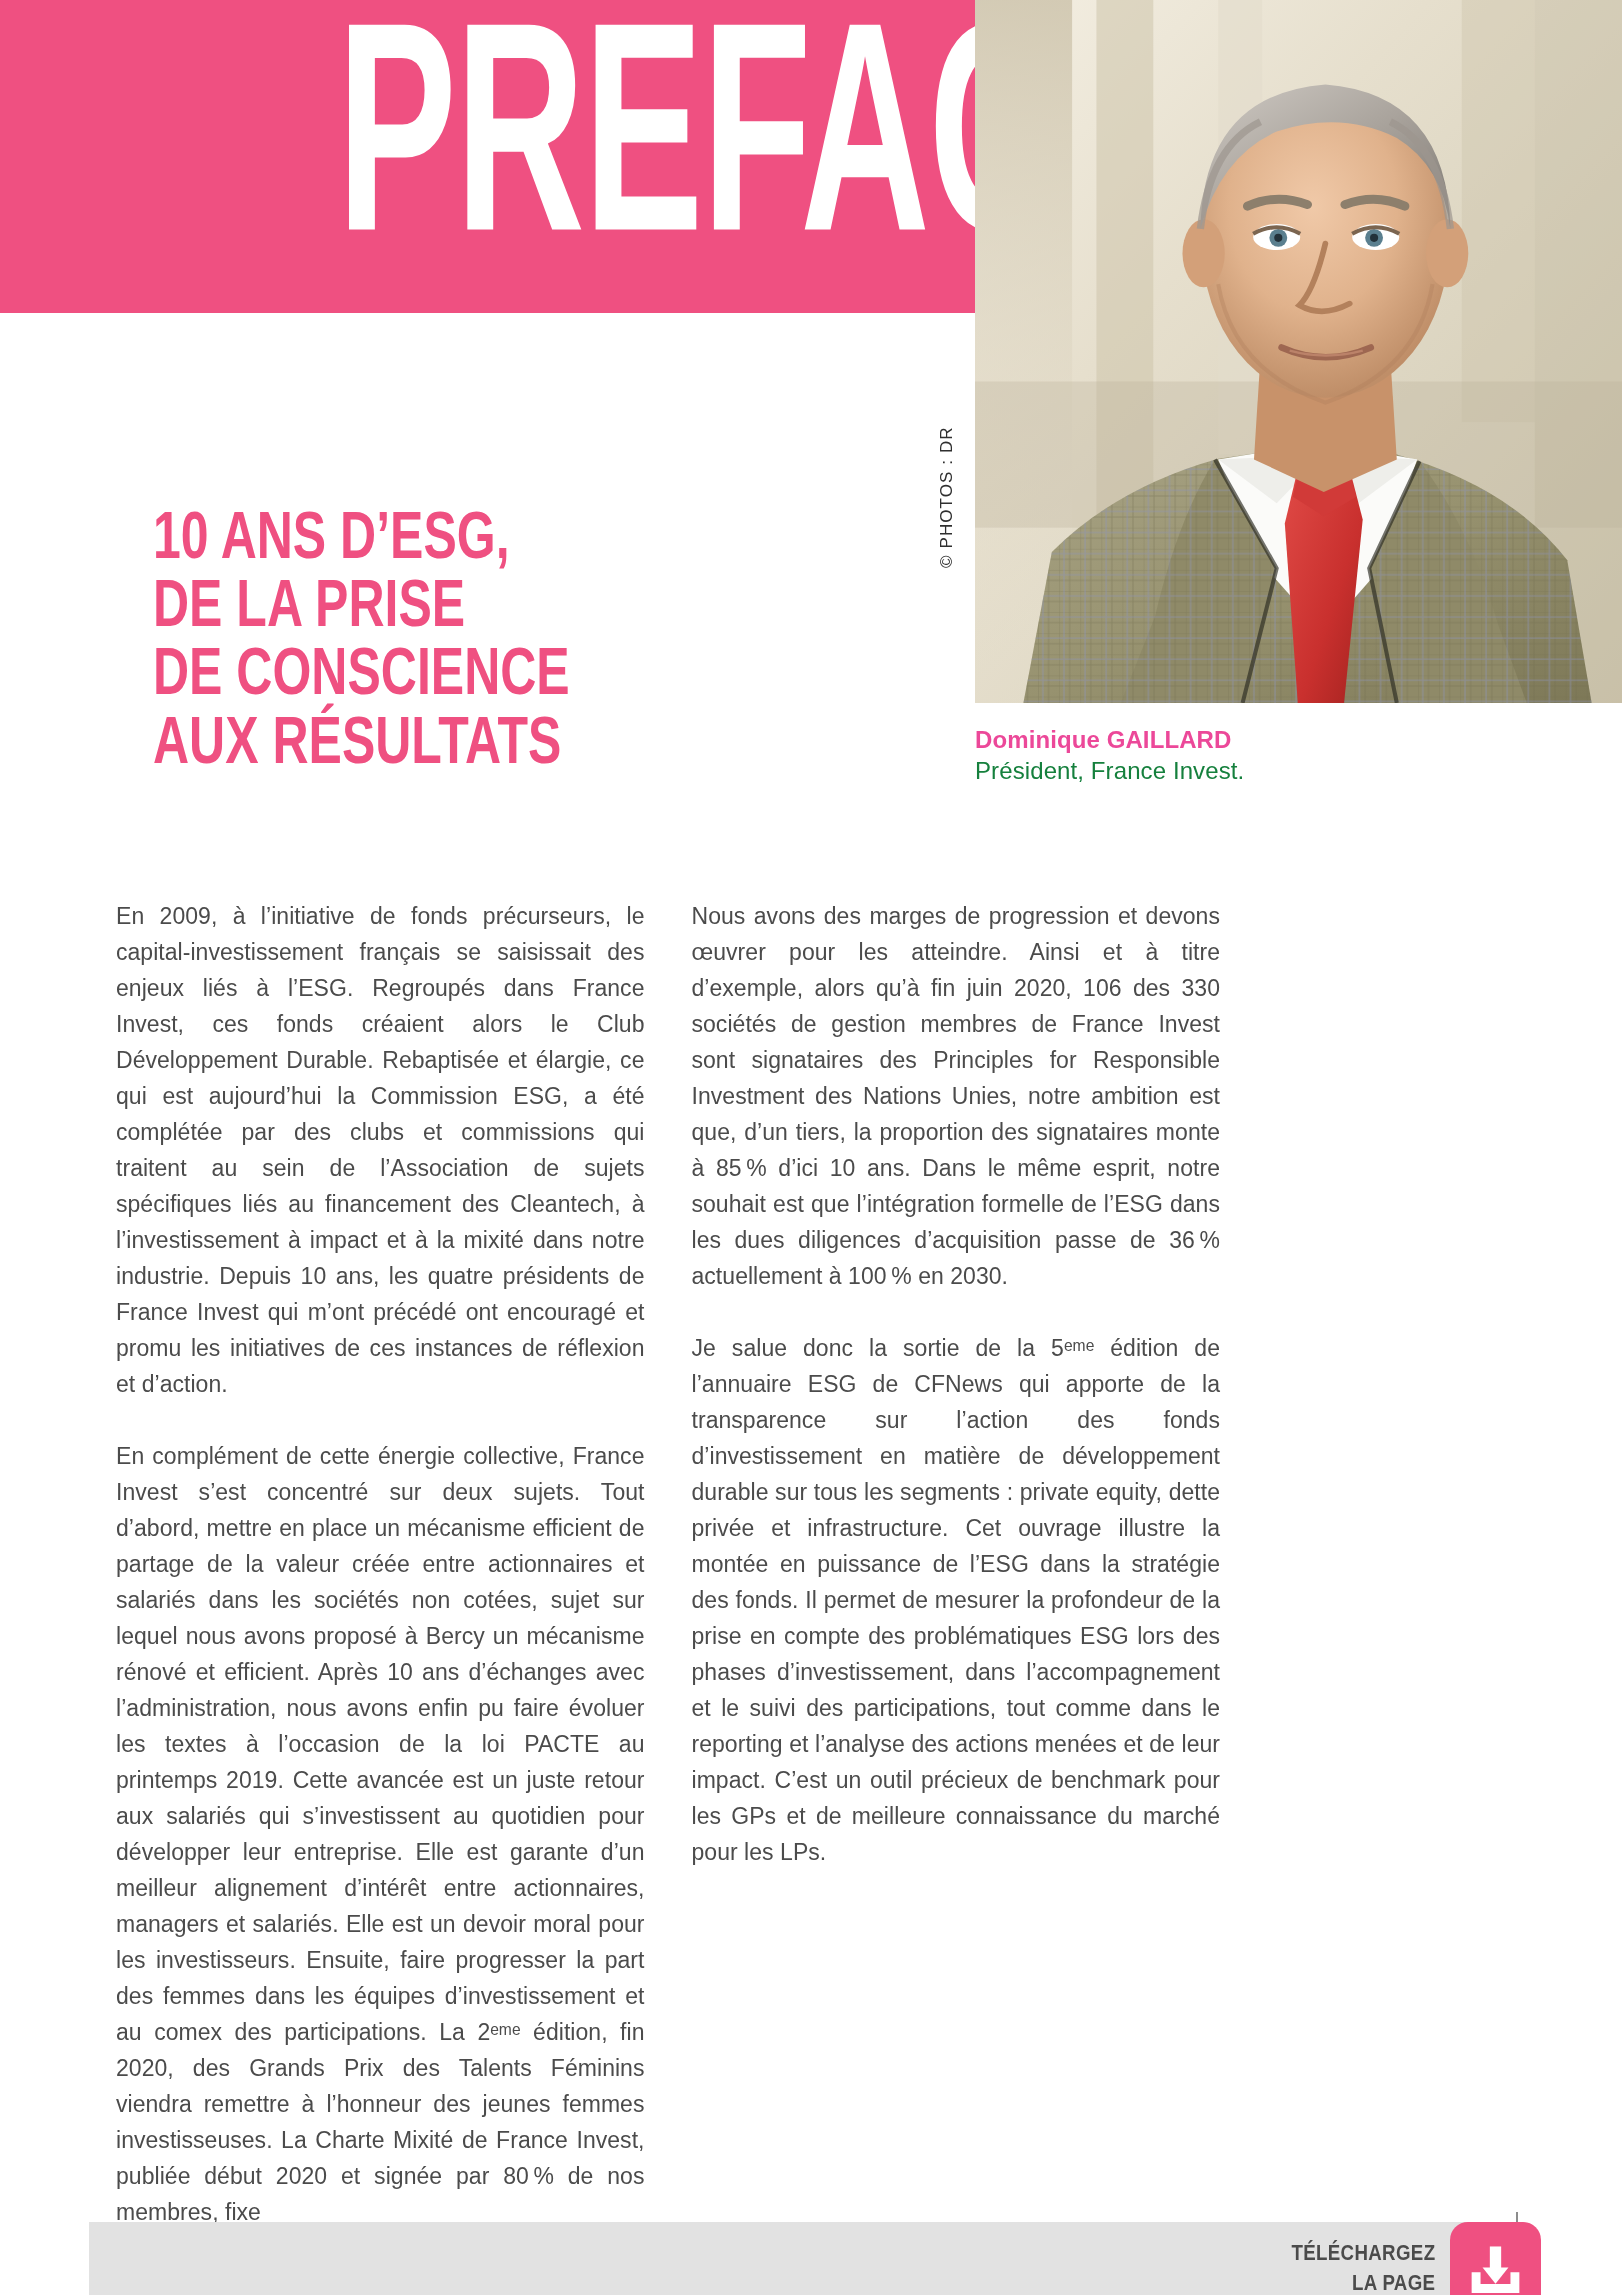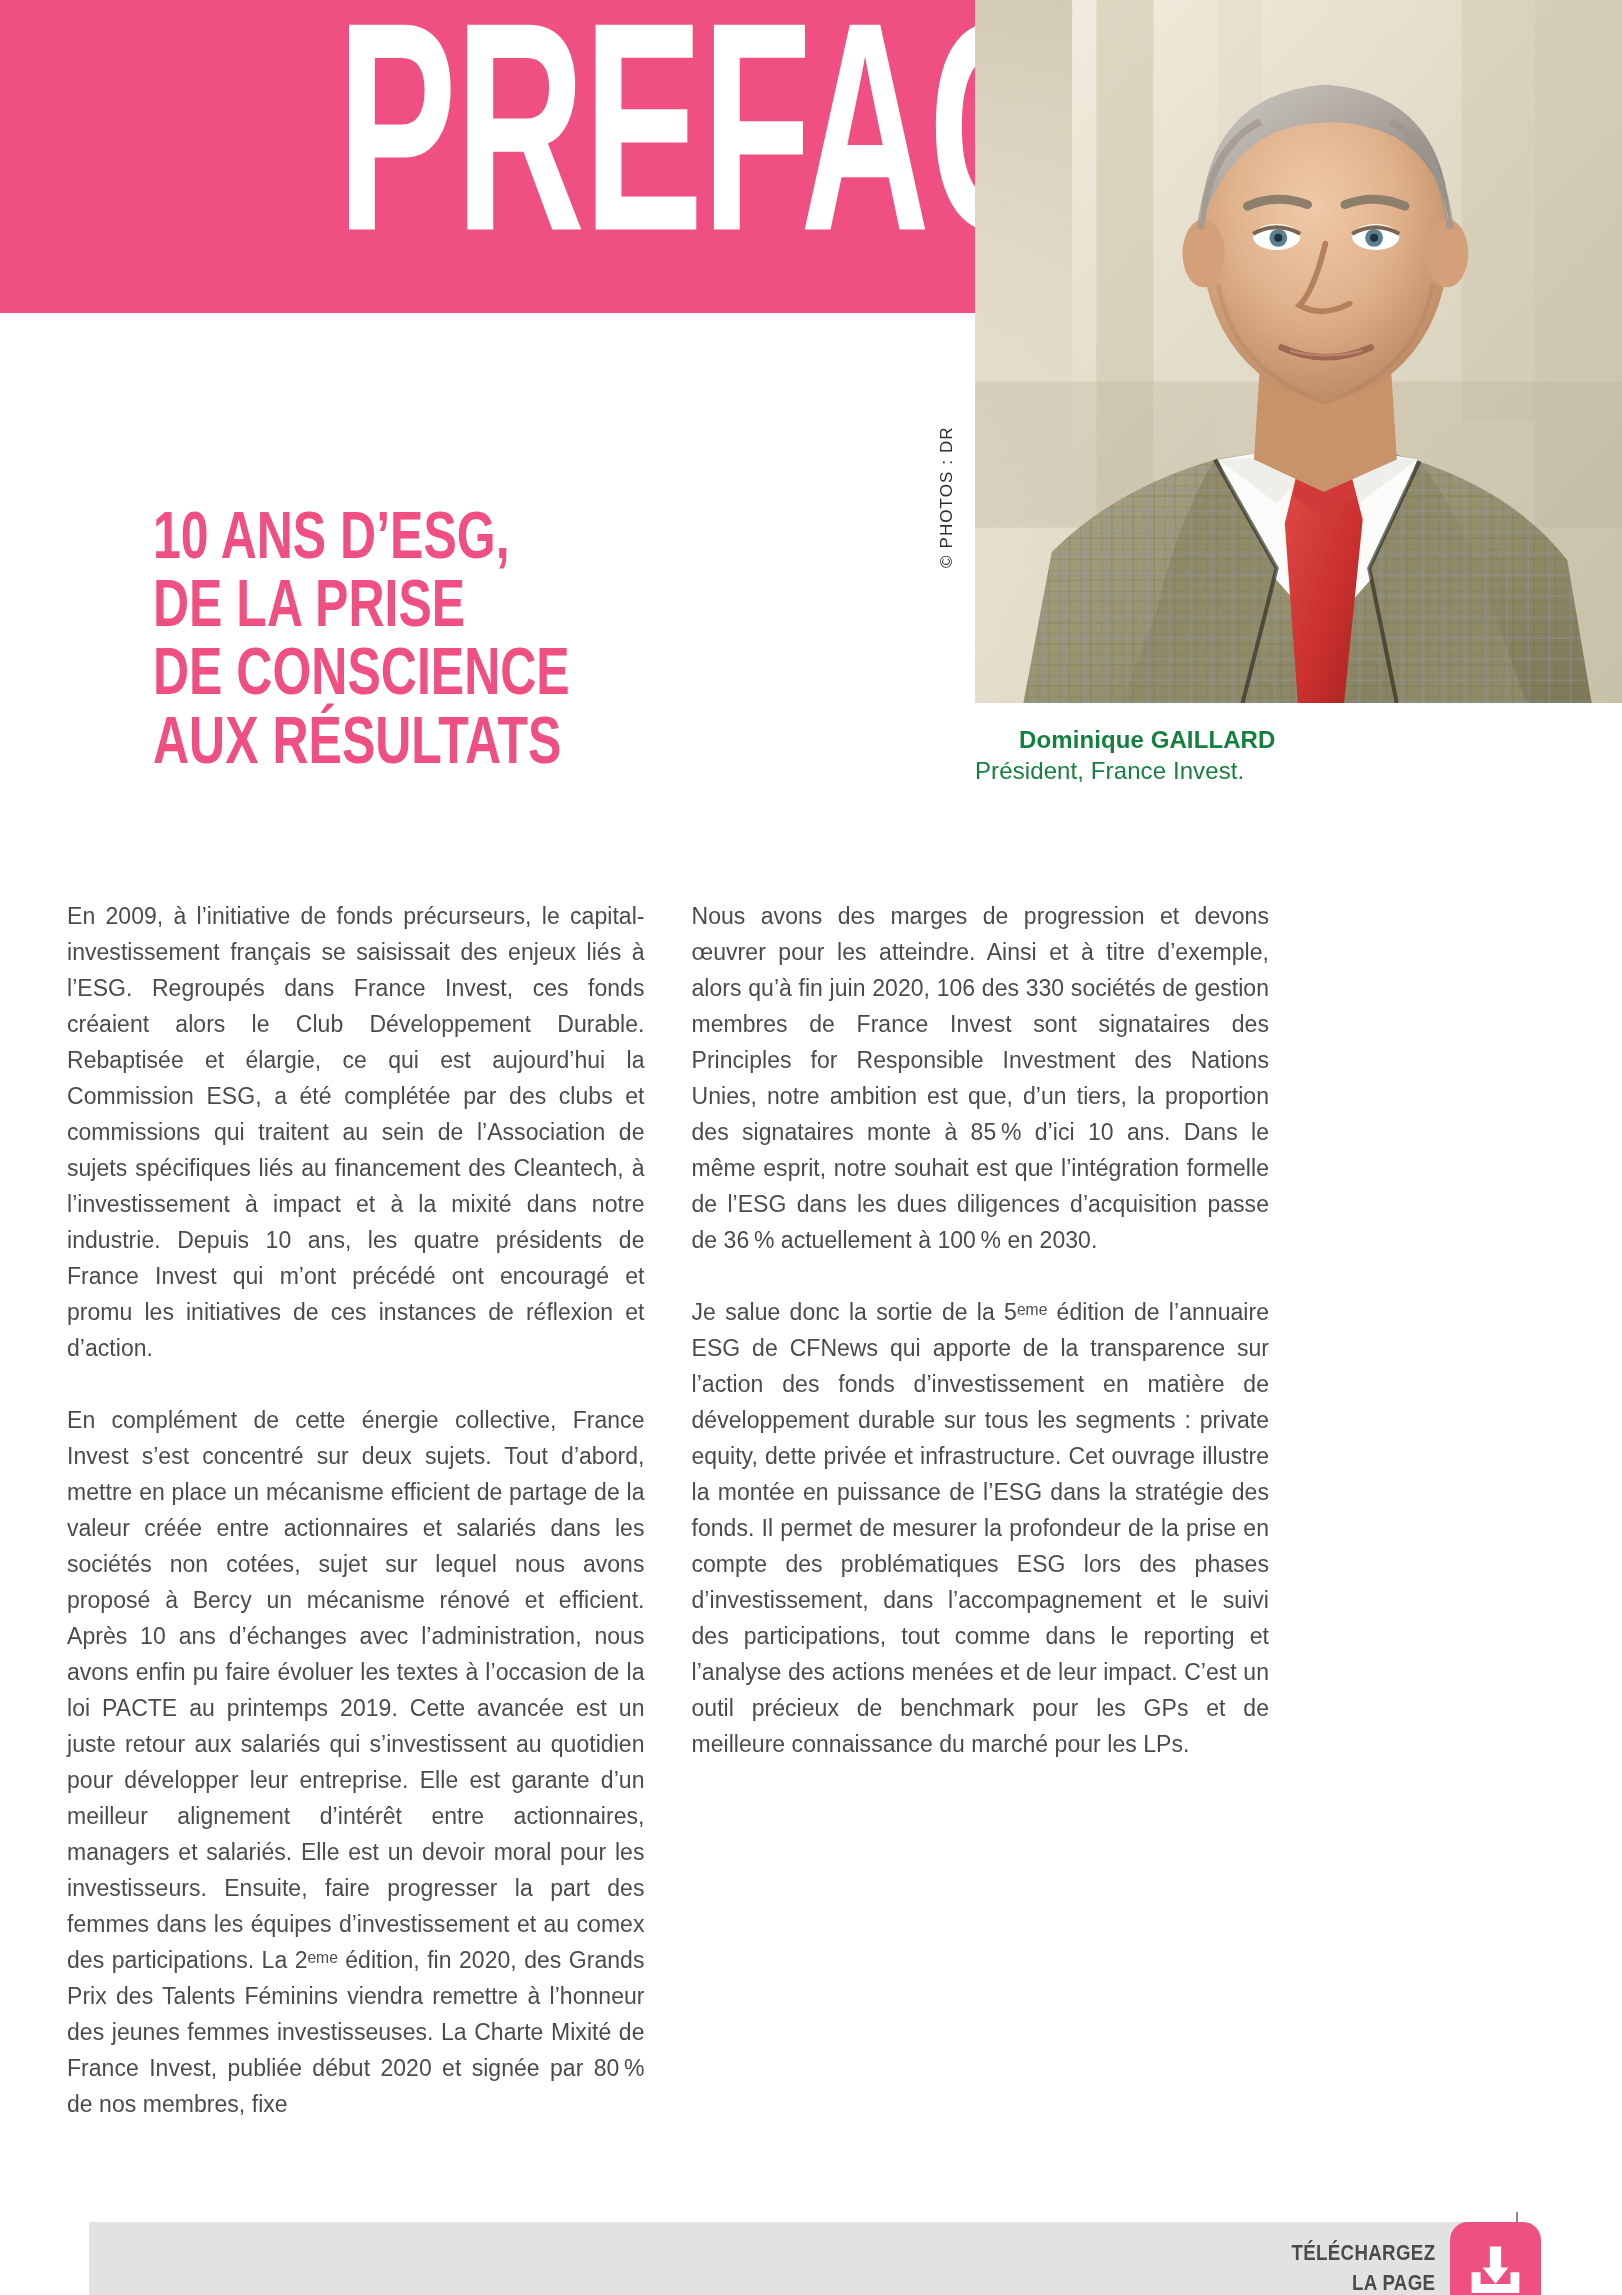--- a/index.html
+++ b/index.html
@@ -93,42 +93,41 @@
   
   .caption {
     position: absolute;
     left: 975px;
     top: 725px;
     z-index: 4;
   }
   .caption-name {
     font-size: 24px;
     font-weight: 700;
-    color: #15803d;
+    color: #ec4899;
     letter-spacing: 0.1px;
     line-height: 1.28;
-    margin-left: 44px;
   }
   .caption-role {
     font-size: 24px;
     font-weight: 400;
     color: #15803d;
     letter-spacing: 0.1px;
     line-height: 1.28;
   }
 
   
   .columns {
     position: absolute;
     left: 0;
     top: 898px;
     width: 1336px;
     display: flex;
     gap: 47px;
-    padding: 0 67px;
+    padding: 0 116px;
   }
   .col { width: 672px; }
   .para {
     font-size: 23px;
     line-height: 36px;
     color: #4b4b4b;
     text-align: justify;
     text-justify: inter-word;
     letter-spacing: 0.04px;
     margin-bottom: 36px;

